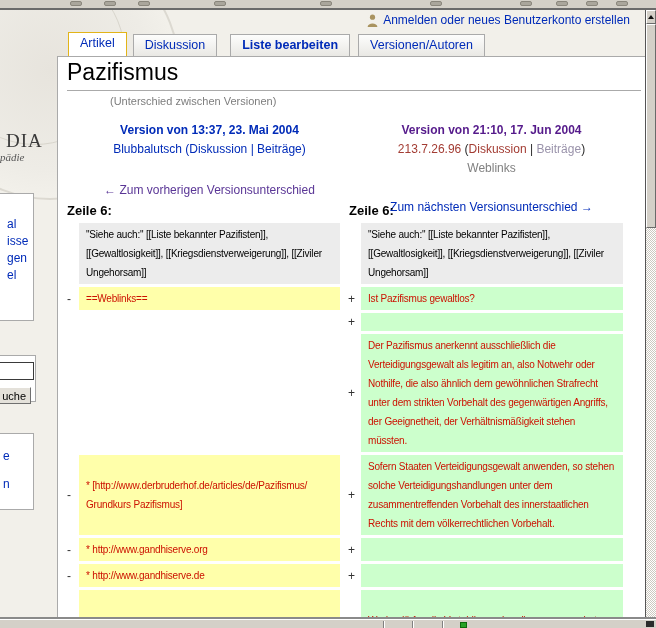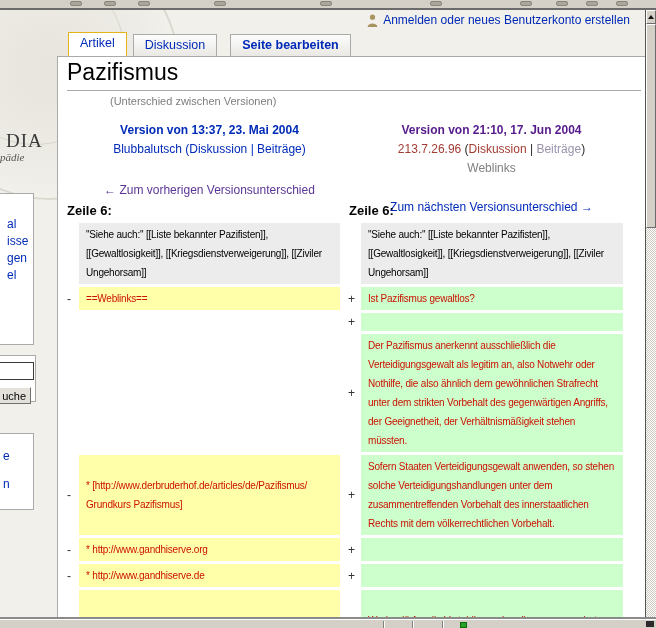--- a/index.html
+++ b/index.html
@@ -34,21 +34,21 @@
   .tab{ height:22px; padding:3px 11px 2px; font-size:12.5px; color:#002bb8; cursor:pointer;
     background:linear-gradient(#fdfdfc,#e9e8e4); border:1px solid #aaa; border-bottom:none; white-space:nowrap; }
   .tab.active{ background:#fff; border-color:#e2b418; height:24px; position:relative; z-index:5; }
   .tab.bold{ font-weight:bold; }
   .tab + .tab{ margin-left:6px; }
   .tab.gap-lg{ margin-left:13px; }
   .tab.gap-md{ margin-left:8px; }
 
   
   .side-box{ position:absolute; left:0; background:#fff; border:1px solid #aaa; border-left:none; }
-  .side-nav{ top:183px; width:34px; height:152px; padding-top:22px; }
+  .side-nav{ top:183px; width:34px; height:128px; padding-top:22px; }
   .side-nav a, .side-tools a{ display:block; font-size:12px; color:#002bb8; text-decoration:none;
     padding:2px 0 2px 7px; line-height:13px; }
   .side-search{ top:345px; width:36px; height:47px; }
   .search-input{ position:absolute; left:-4px; top:6px; width:38px; height:18px; background:#fff;
     border:1px solid #3a3a3a; }
   .search-btn{ position:absolute; left:-6px; top:31px; width:37px; height:17px; background:#e4e1da;
     border:1px solid; border-color:#fff #6f6f6f #6f6f6f #fff; font-size:11px; color:#000;
     font-family:"Liberation Sans",sans-serif; text-align:right; padding-right:4px; }
   .side-tools{ top:423px; width:34px; height:77px; padding-top:8px; }
   .side-tools a{ padding-left:3px; line-height:24px; }
@@ -138,21 +138,22 @@
       <svg width="11" height="13" viewBox="0 0 11 13">
         <circle cx="5.5" cy="3.2" r="2.6" fill="#a9935f"></circle>
         <path d="M0.6 13 C0.6 8.2 10.4 8.2 10.4 13 Z" fill="#a9935f"></path>
       </svg>
       <a href="#">Anmelden oder neues Benutzerkonto erstellen</a>
     </div>
 
     <div class="tabs-row">
       <div class="tab active">Artikel</div>
       <div class="tab">Diskussion</div>
-      <div class="tab bold gap-lg">Seite bearbeiten</div>
+      <div class="tab bold gap-lg">Liste bearbeiten</div>
+      <div class="tab gap-md">Versionen/Autoren</div>
     </div>
 
     <div class="side-box side-nav">
       <a href="#">al</a>
       <a href="#">isse</a>
       <a href="#">gen</a>
       <a href="#">el</a>
     </div>
 
     <div class="side-box side-search">

